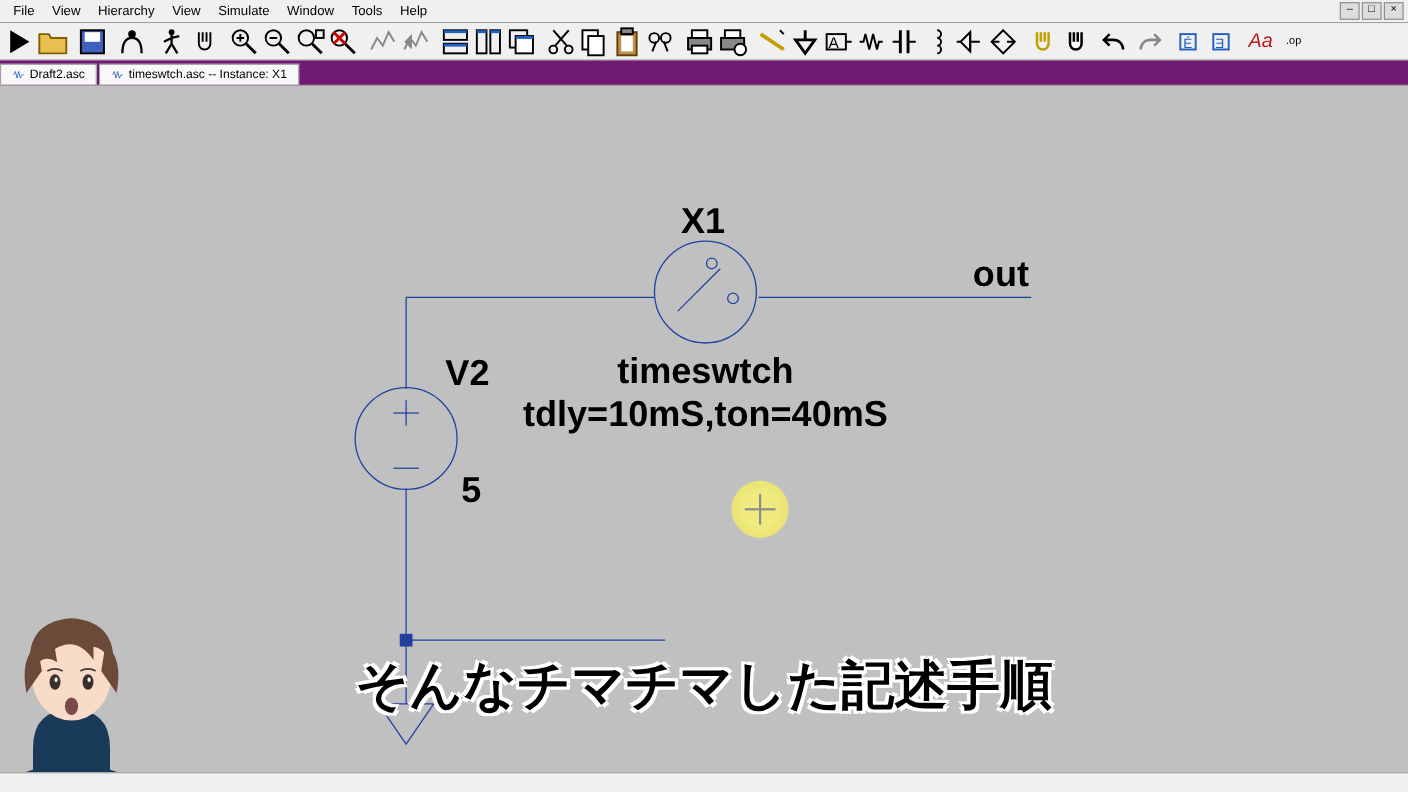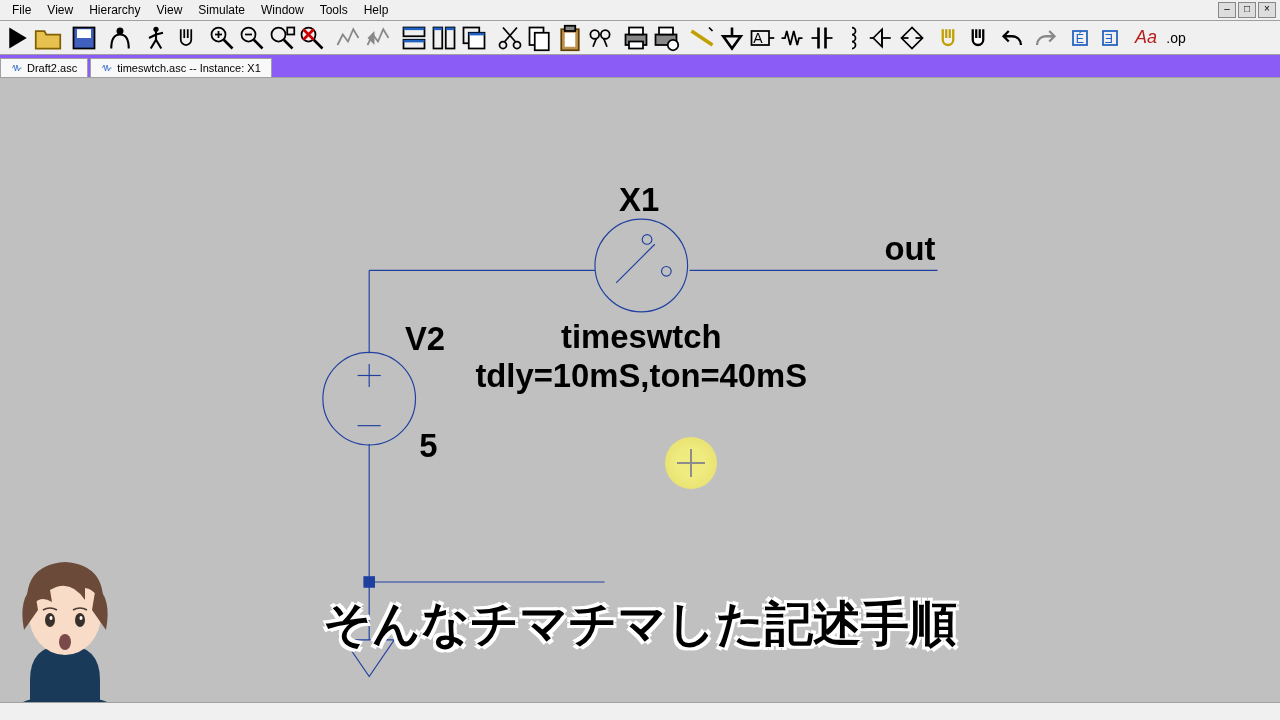--- a/index.html
+++ b/index.html
@@ -10,21 +10,21 @@
   .menubar .item { padding: 12px 8px; cursor: default; }
   .win-controls { margin-left: auto; display: flex; gap: 2px; }
   .win-controls span { width: 18px; height: 16px; border: 1px solid #888; background: #ddd; text-align: center; line-height: 12px; font-size: 10px; }
 
   
   .toolbar { background: #f0f0f0; height: 34px; display: flex; align-items: center; padding: 0 4px; border-bottom: 1px solid #a0a0a0; gap: 2px; }
   .toolbar .btn { width: 28px; height: 28px; display: inline-flex; align-items: center; justify-content: center; cursor: default; }
   .toolbar .sep { width: 4px; }
 
   
-  .tabbar { background: #8b5cf6; height: 23px; display: flex; align-items: flex-end; border-bottom: 1px solid #a0a0a0; }
+  .tabbar { background: #701a75; height: 23px; display: flex; align-items: flex-end; border-bottom: 1px solid #a0a0a0; }
   .tab { display: flex; align-items: center; gap: 4px; padding: 3px 10px; background: #f8f8f8; border: 1px solid #a0a0a0; border-bottom: none; margin-right: 2px; font-size: 11px; }
   .tab svg { width: 12px; height: 12px; }
 
   
   .canvas { position: absolute; top: 78px; left: 0; right: 0; bottom: 20px; background: #c0c0c0; padding-left: 45px; }
   .canvas svg { width: 100%; height: 100%; }
 
   
   .sch-label { font-family: Arial, sans-serif; font-weight: 900; fill: #000; }
 
@@ -299,21 +299,21 @@
       </svg>
     </span>
   <span class="btn">
       <svg viewBox="0 0 16 16">
         <rect x="4" y="4" width="8" height="8" fill="none" stroke="#2060c0"></rect>
         <text x="5" y="11" font-size="7" fill="#2060c0">Ǝ</text>
       </svg>
     </span>
   <span class="sep"></span>
   <span class="btn" style="font-style:italic;font-family:Liberation Sans, sans-serif;font-size:18px;color:#b91c1c;">Aa</span>
-  <span class="btn" style="font-size:14px;">.op</span>
+  <span class="btn" style="font-size:10px;">.op</span>
 </div>
 
 <div class="tabbar">
   <div class="tab">
     <svg viewBox="0 0 16 16">
         <polyline points="2,8 4,4 6,12 8,4 10,12 12,8 14,8" stroke="#2060c0" fill="none"></polyline>
       </svg>
     <span>Draft2.asc</span>
   </div>
   <div class="tab">

